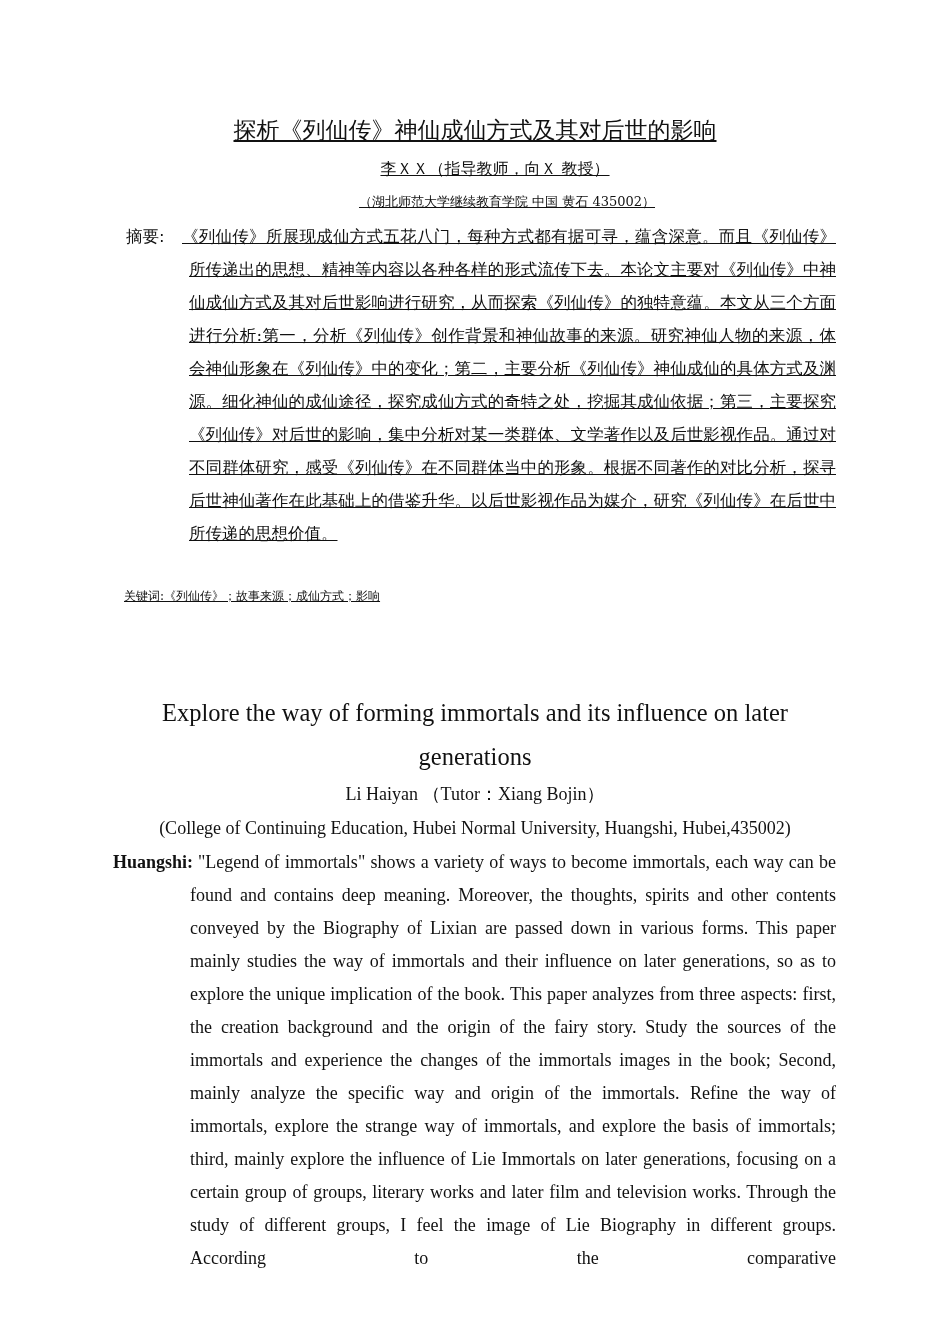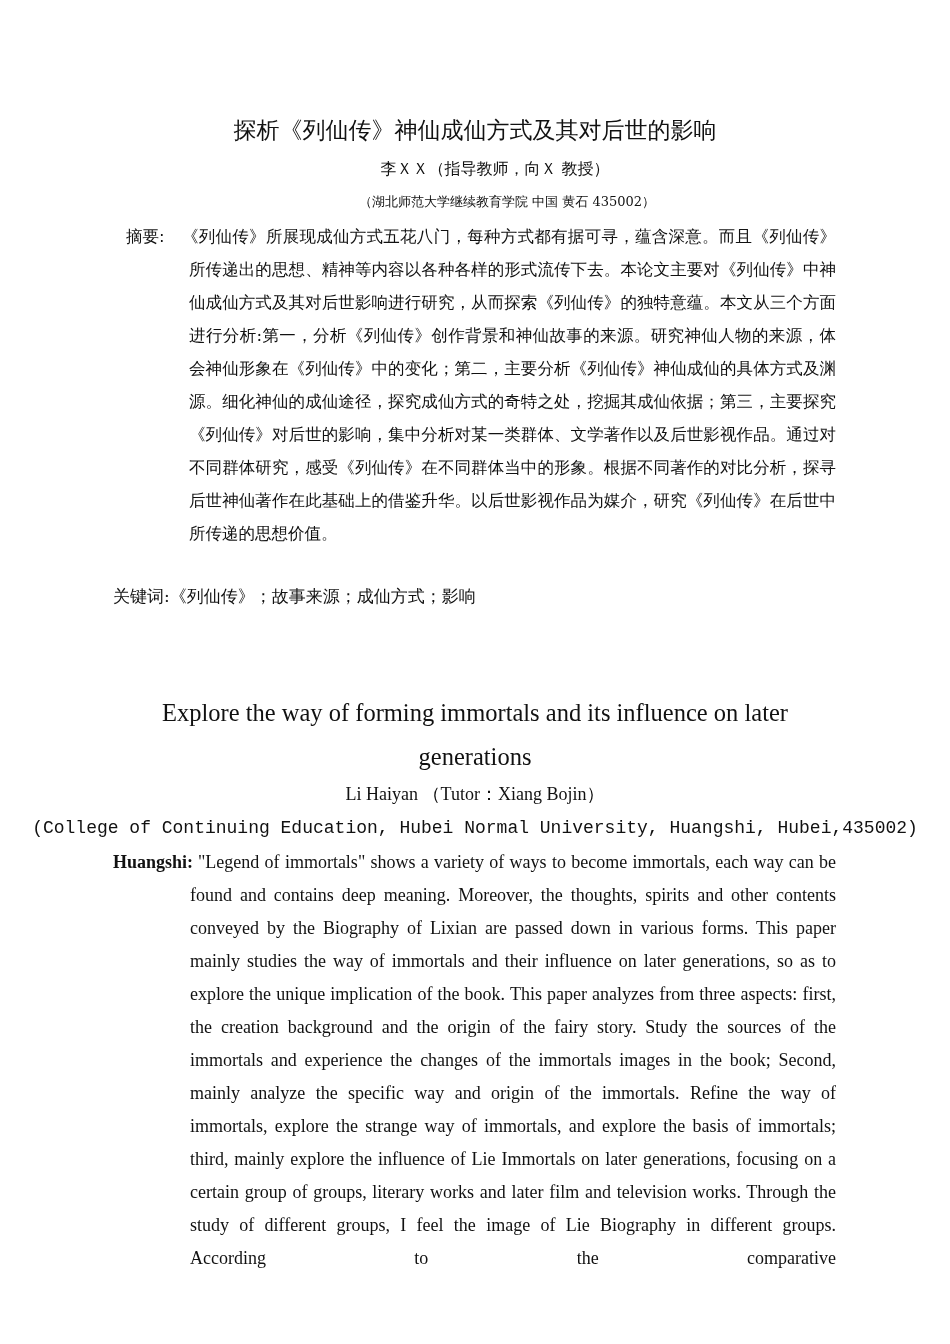--- a/index.html
+++ b/index.html
@@ -1,33 +1,33 @@
 <!DOCTYPE html>
 <html><head>
 <meta charset="utf-8">
 <style>
   html, body { margin:0; padding:0; background:#ffffff; }
   body { width:950px; height:1344px; position:relative; overflow:hidden; color:#111; }
-  .serif { font-family: "DejaVu Serif", "Liberation Serif", serif; }
+  .serif { font-family: "DejaVu Serif", "Liberation Serif", serif; text-decoration: underline; }
   .lib { font-family: "Liberation Serif", "DejaVu Serif", serif; margin-top: 43px; }
   .sans { font-family: "DejaVu Sans", "Liberation Sans", sans-serif; }
   .abs { position:absolute; }
   .center { left:0; width:950px; text-align:center; }
   #cn-title { top:114px; font-size:23px; line-height:32px; }
   #cn-author { top:156px; font-size:16px; line-height:26px;padding-left:20px; }
   #cn-affil { top:189px; font-size:13px; line-height:26px;padding-left:32px; }
 
   #cn-abstract { top:220px; left:113px; width:723px; font-size:16.5px; line-height:33px; }
   #cn-abstract .label { position:absolute; left:13px; top:0; }
   #cn-abstract .body { margin-left:76px; text-indent:-7px; text-align:justify; }
-  #cn-keywords { top:580px; left:113px; width:723px; font-size:17px; line-height:33px; }
+  #cn-keywords { top:580px; left:124px; width:723px; font-size:12px; line-height:33px; }
 
   #en-title { top:648px; left:140px; width:670px; text-align:center; font-size:24.5px; line-height:44px; }
   #en-author { top:738px; font-size:18px; line-height:26px; }
-  #en-affil { top:772px; font-size:18px; line-height:26px;font-family:Liberation Mono, monospace; }
+  #en-affil { top:772px; font-size:18px; line-height:26px; }
 
   #en-abstract { top:803px; left:113px; width:723px; font-size:18px; line-height:33px; }
   #en-abstract .label { position:absolute; left:0; top:0; font-weight:bold; }
   #en-abstract .body { margin-left:77px; text-indent:8px; text-align:justify; text-align-last:justify; }
 </style>
 </head>
 <body>
 
 <div class="abs center serif" id="cn-title">探析《列仙传》神仙成仙方式及其对后世的影响</div>
 <div class="abs center serif" id="cn-author">李ＸＸ（指导教师，向Ｘ  教授）</div>

